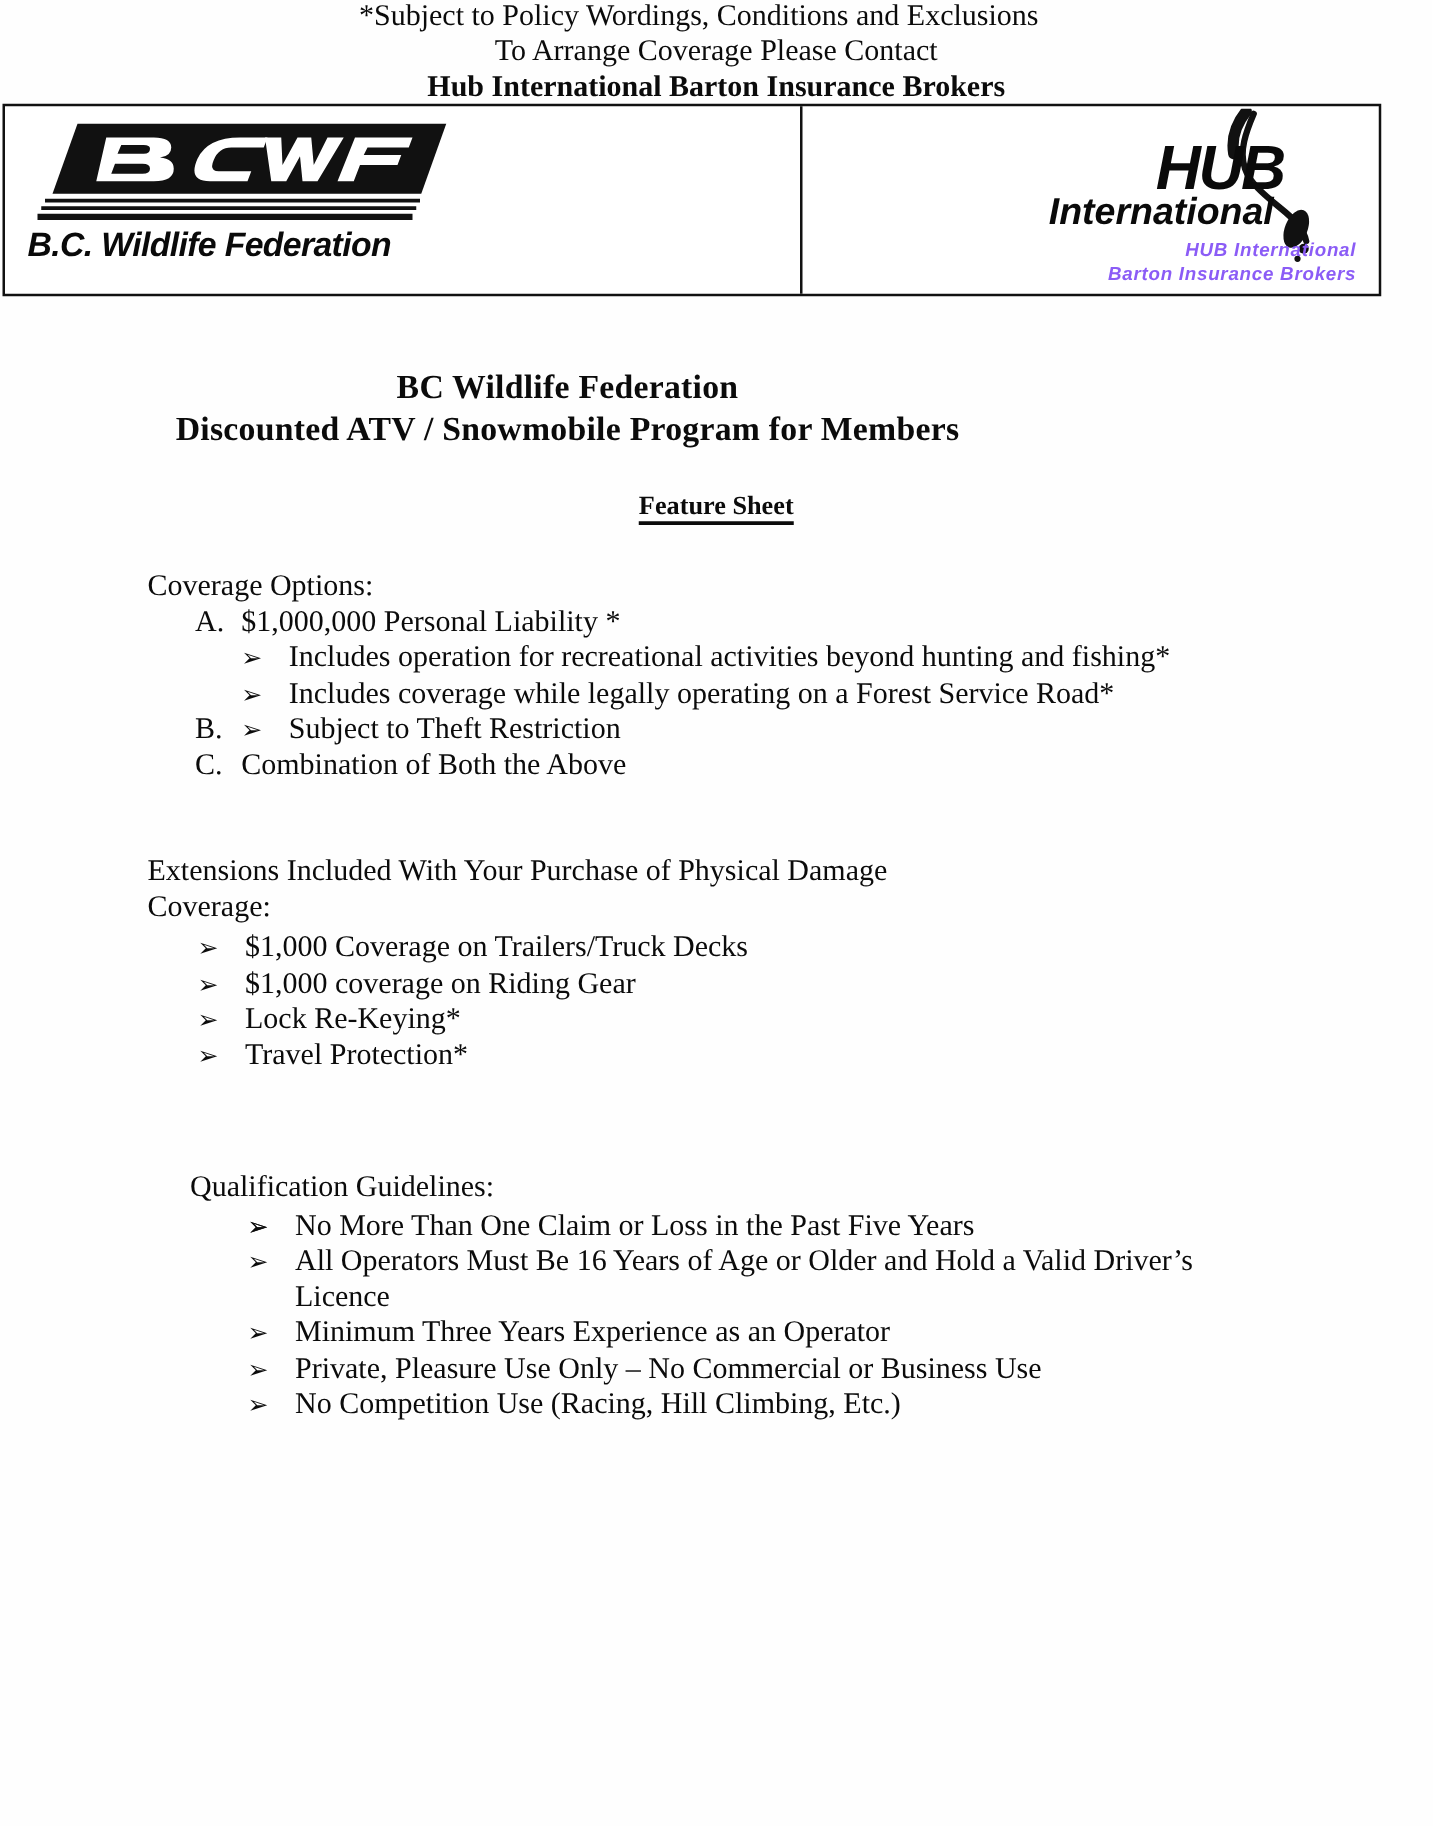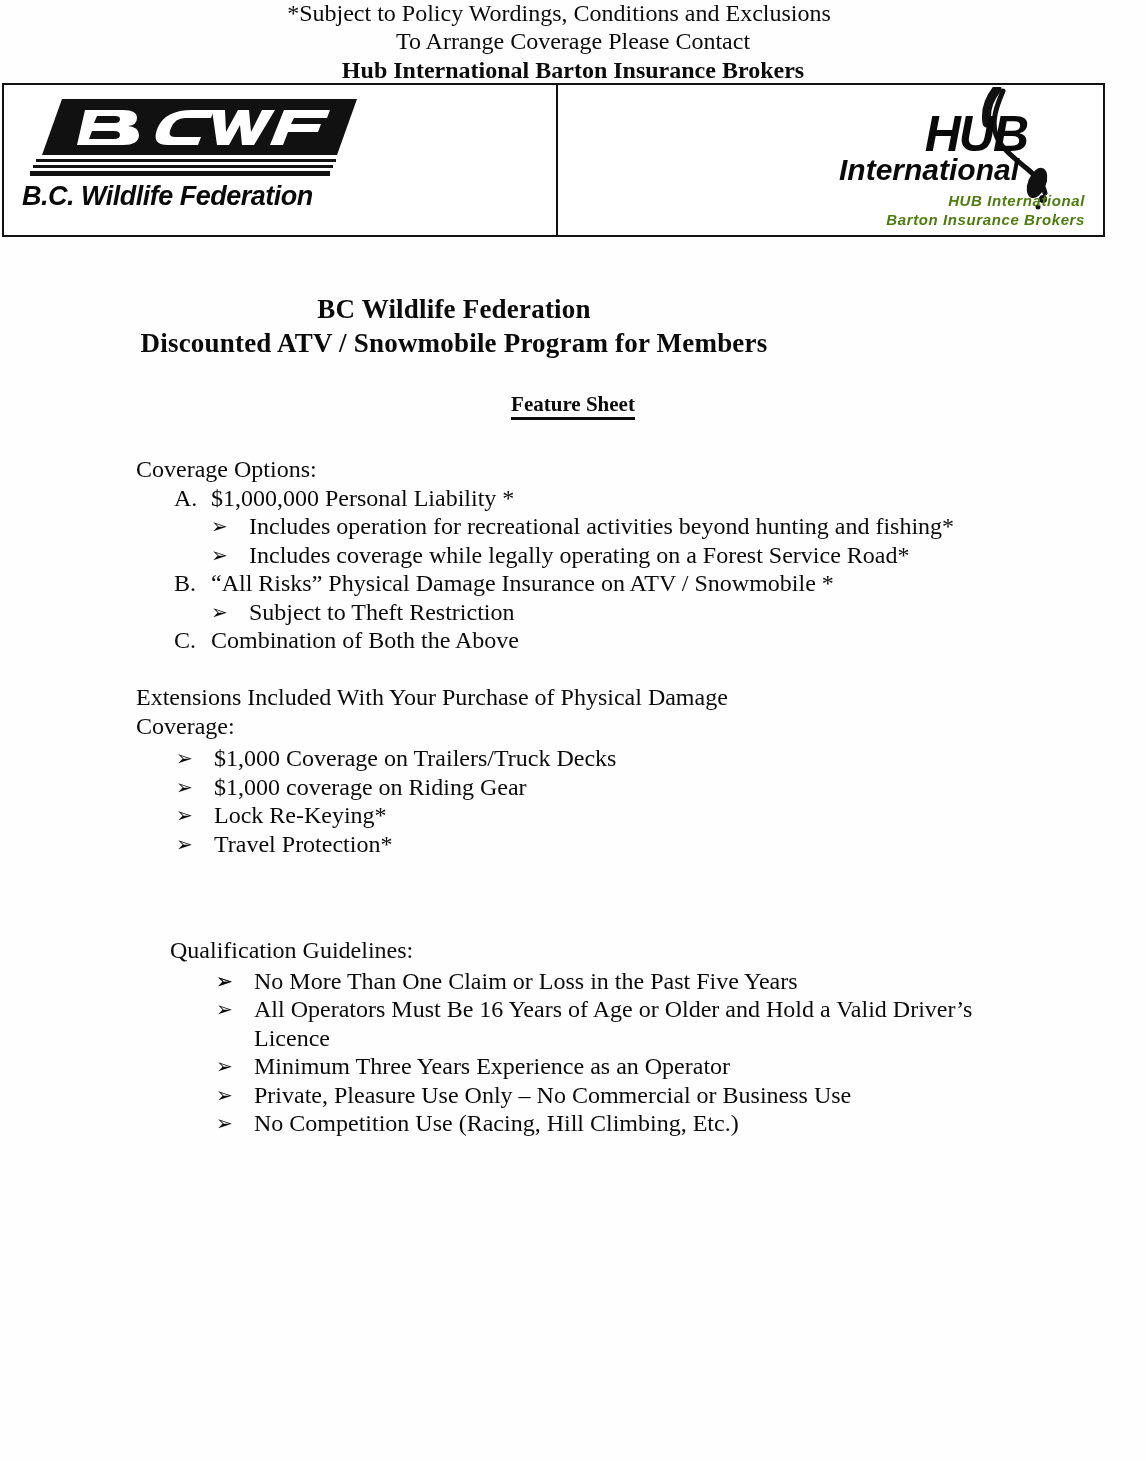--- a/index.html
+++ b/index.html
@@ -31,21 +31,21 @@
     left: 2px;
     top: 83px;
     width: 1103px;
     height: 154px;
     border: 2px solid #111;
     box-sizing: border-box;
     display: flex;
     background: #fff;
   }
   .header-cell-left {
-    width: 554px;
+    width: 638px;
     border-right: 2px solid #111;
     box-sizing: border-box;
     position: relative;
   }
   .header-cell-right {
     flex: 1;
     position: relative;
   }
 
   
@@ -101,21 +101,21 @@
     color: #0a0a0a;
   }
   .hub-sub1, .hub-sub2 {
     position: absolute;
     right: 6px;
     font-family: "Liberation Sans", "DejaVu Sans", sans-serif;
     font-weight: bold;
     font-style: italic;
     font-size: 15px;
     letter-spacing: 0.6px;
-    color: #4d7c0f;
+    color: #8b5cf6;
     white-space: nowrap;
   }
   .hub-sub1 { top: 105px; }
   .hub-sub2 { top: 124px; }
 
   
   .doc-title {
     position: absolute;
     left: 0;
     width: 908px;
@@ -140,21 +140,20 @@
   .feature-sheet span {
     border-bottom: 3px solid #0b0b0b;
     padding-bottom: 1px;
   }
 
   
   .body-block {
     position: absolute;
     font-size: 24px;
     line-height: 28.5px;
-    margin-left: 18px;
   }
 
   .section-head {
     white-space: pre;
   }
 
   ol.alpha {
     list-style: none;
     margin: 0;
     padding: 0;
@@ -282,21 +281,20 @@
           </li>
           <li>
             <span class="bullet">➢</span>
             <span>Includes coverage while legally operating on a Forest Service Road*</span>
           </li>
         </ul>
       </li>
 
       <li>
         <span class="marker">B.</span>
-        <span>“All Risks” Physical Damage Insurance on ATV / Snowmobile *</span>
         <ul class="arrows sub-arrows">
           <li>
             <span class="bullet">➢</span>
             <span>Subject to Theft Restriction</span>
           </li>
         </ul>
       </li>
 
       <li>
         <span class="marker">C.</span>

